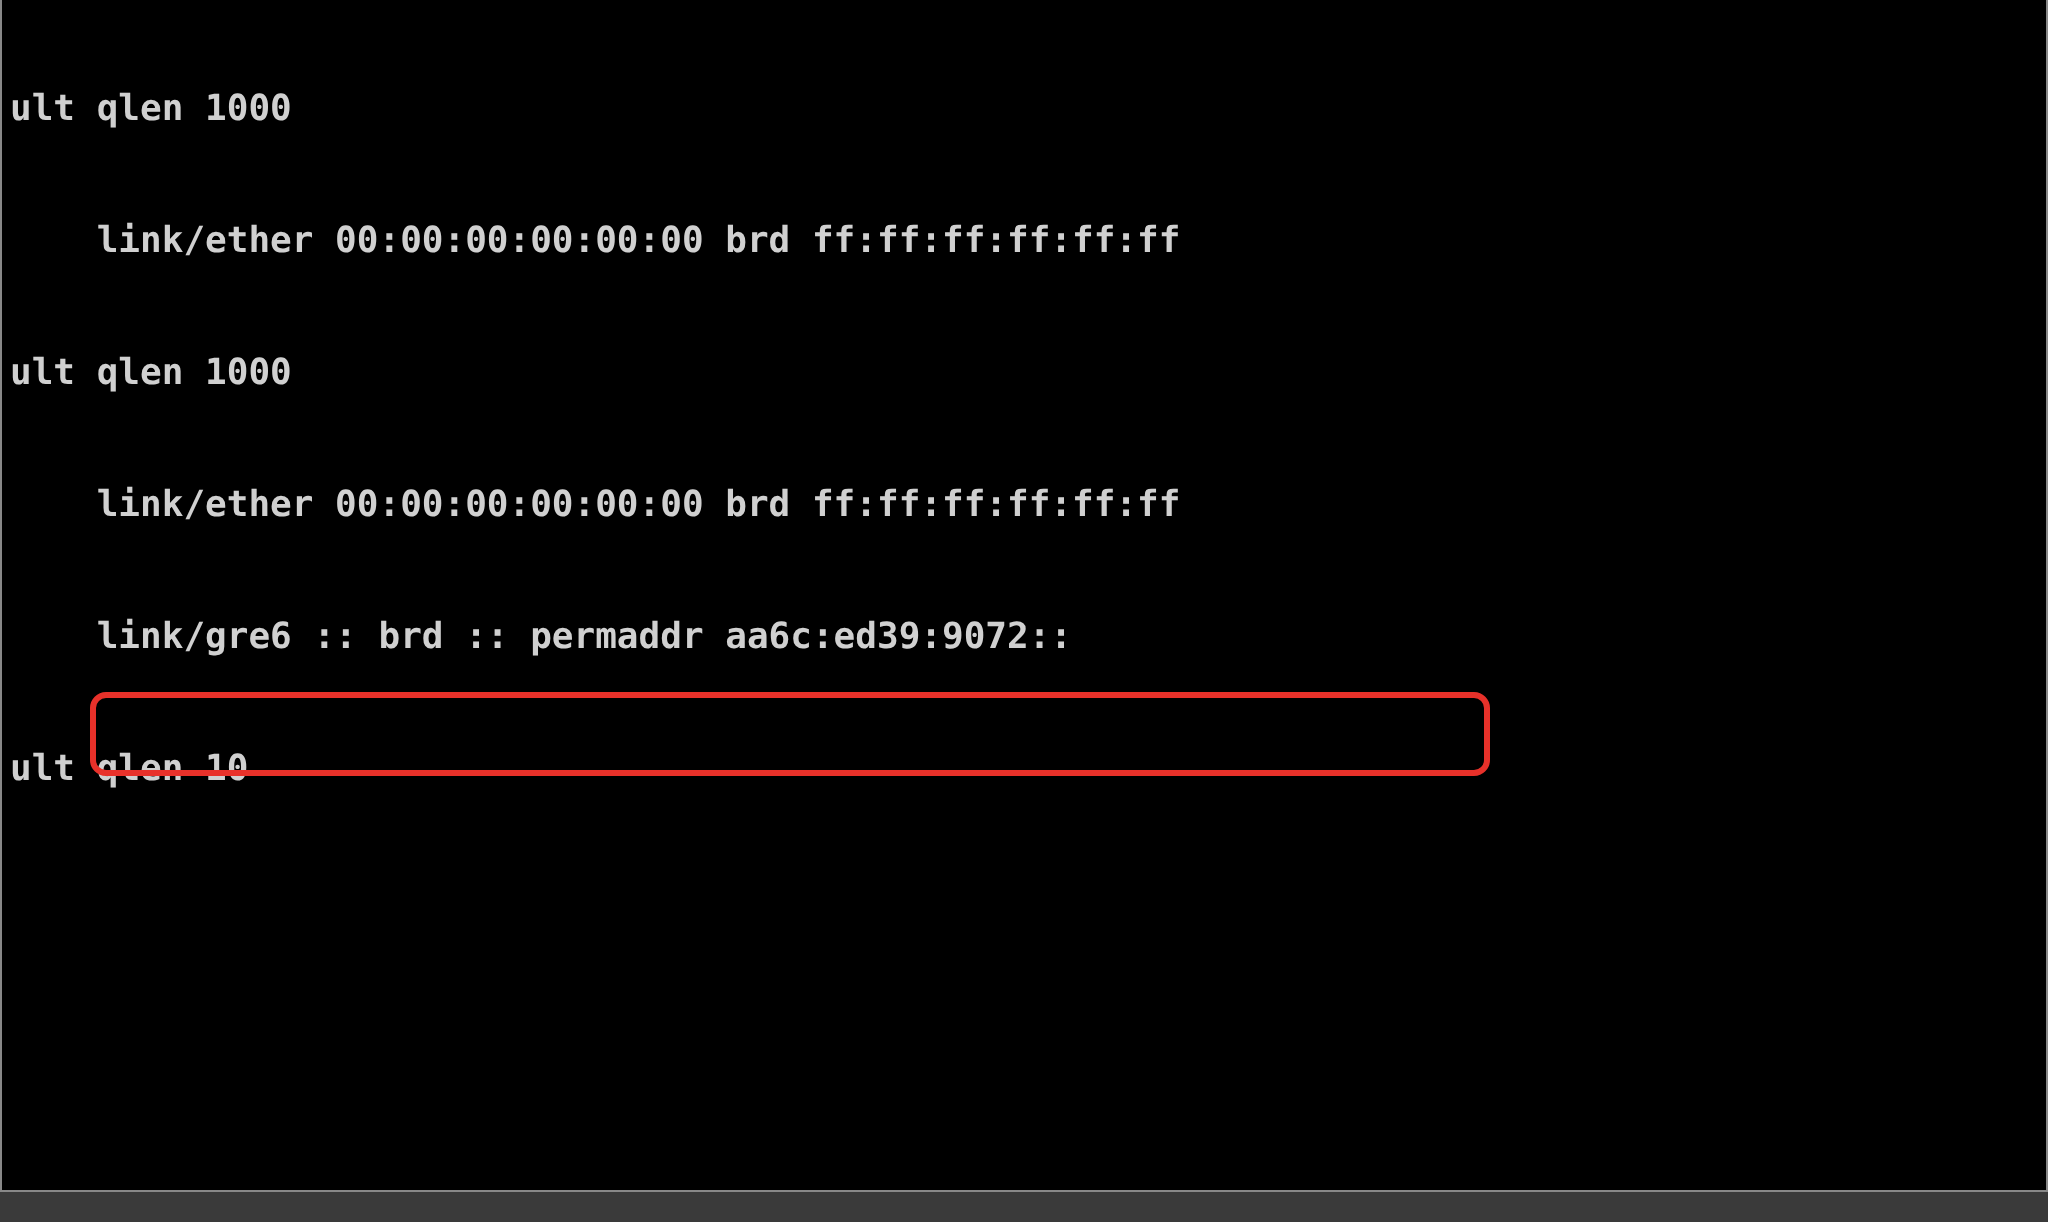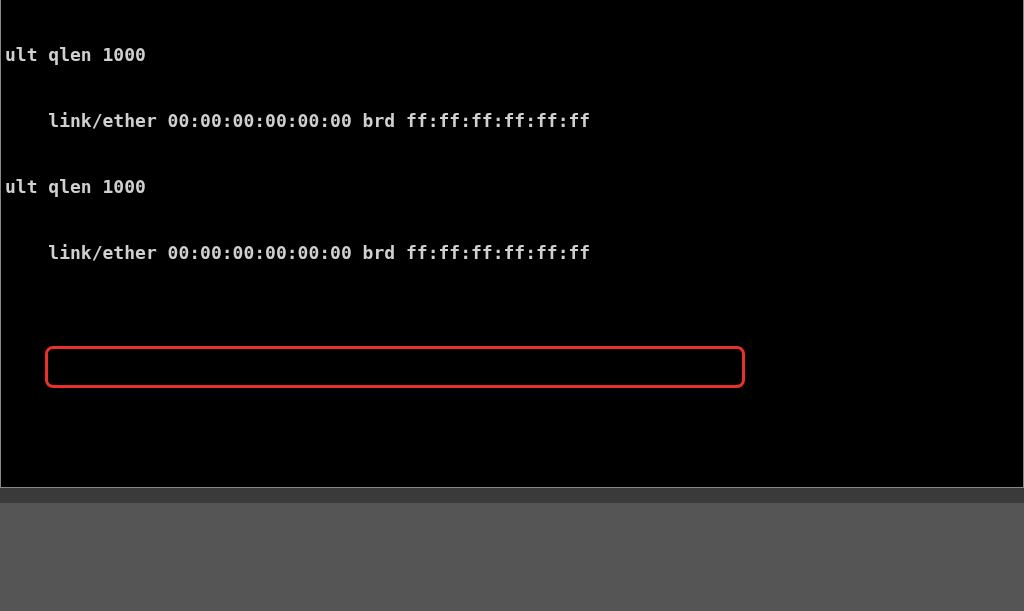--- a/index.html
+++ b/index.html
@@ -7,21 +7,21 @@
     padding: 0;
     width: 1024px;
     height: 611px;
     background: #555;
     overflow: hidden;
   }
   .term {
     position: relative;
     box-sizing: border-box;
     width: 1024px;
-    height: 488px;
+    height: 596px;
     background: #000;
     border: 1px solid #888;
     border-top: none;
     padding: 0 4px 4px 4px;
     font-size: 18px;
     line-height: 22px;
     white-space: pre;
     overflow: hidden;
     font-family: "DejaVu Sans Mono", "Liberation Mono", "Menlo", "Consolas", monospace;
     font-weight: bold;
@@ -47,20 +47,22 @@
   }
 </style>
 </head>
 <body>
 
 <div class="term">
   <span class="line">ult qlen 1000</span>
   <span class="line">    link/ether 00:00:00:00:00:00 brd ff:ff:ff:ff:ff:ff</span>
   <span class="line">ult qlen 1000</span>
   <span class="line">    link/ether 00:00:00:00:00:00 brd ff:ff:ff:ff:ff:ff</span>
+  <span class="line">    link/gre6 :: brd :: permaddr aa6c:ed39:9072::</span>
+  <span class="line">ult qlen 10</span>
   
   
   
   
   
   
   
   
   
   

